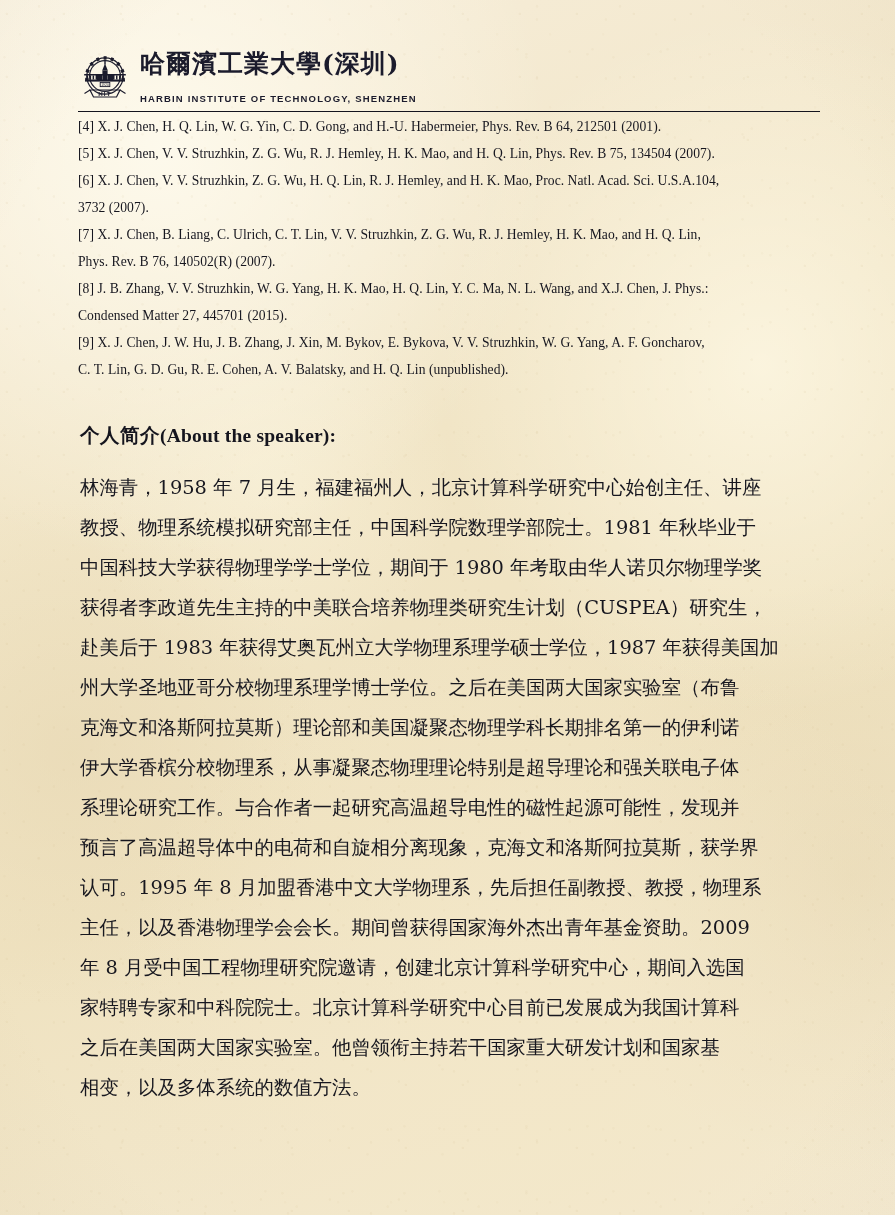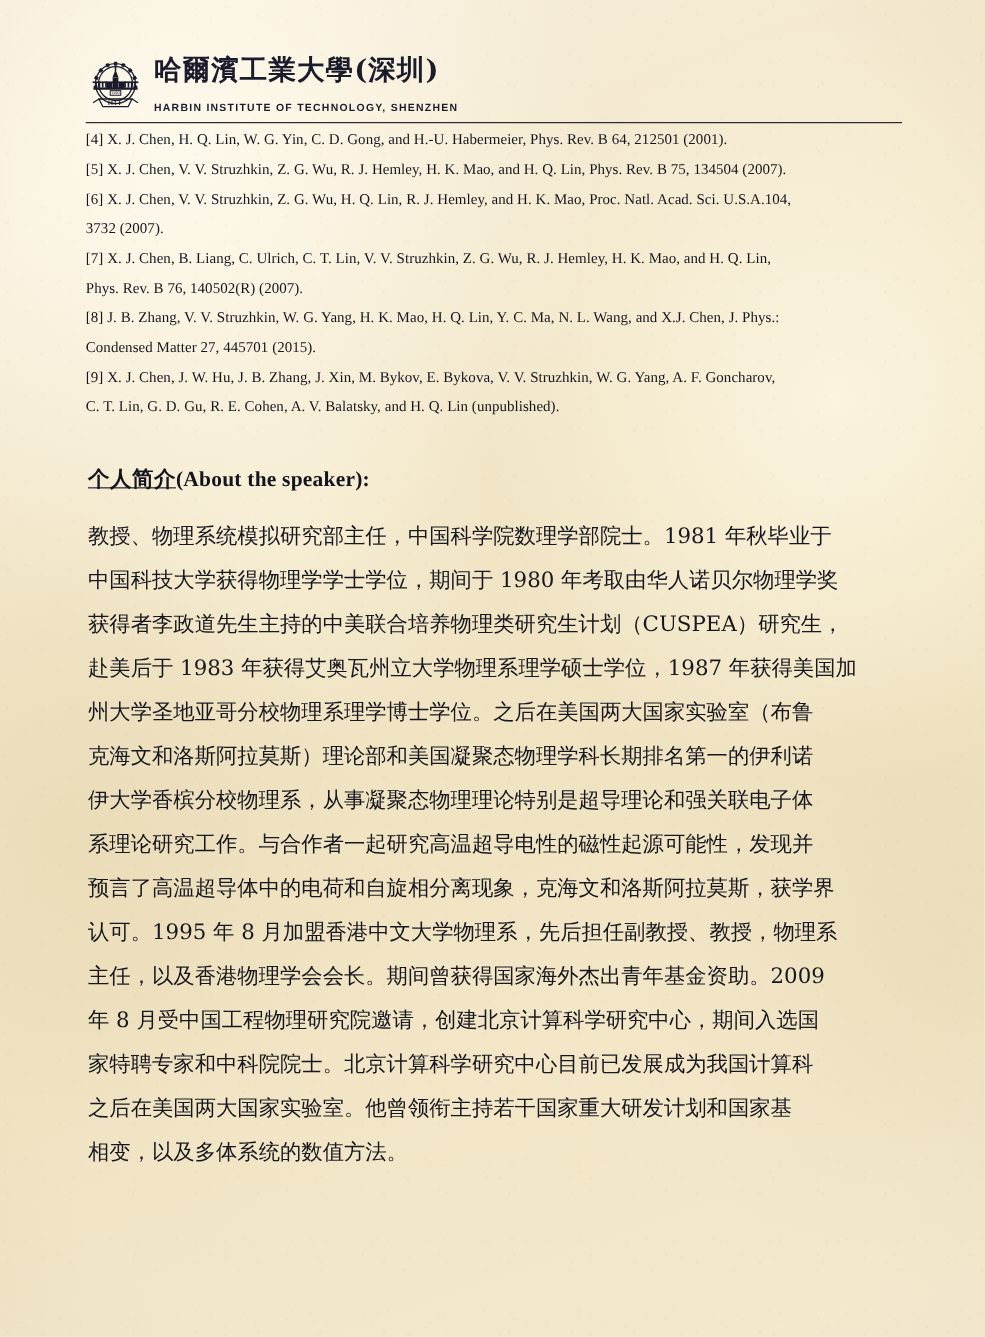--- a/index.html
+++ b/index.html
@@ -137,21 +137,21 @@
     position: absolute;
     left: 80px;
     top: 422px;
     font-family: "DejaVu Serif", "Liberation Serif", serif;
     font-size: 19.5px;
     font-weight: 700;
     color: #15151e;
     letter-spacing: 0.2px;
     white-space: nowrap;
   }
-  .bio-heading .cn { letter-spacing: 0.5px; text-decoration: underline; }
+  .bio-heading .cn { letter-spacing: 0.5px; }
   .bio-heading .en {
     font-family: "Liberation Serif", "DejaVu Serif", serif;
     font-weight: 700;
     font-size: 19.5px;
   }
 
   .bio-body {
     position: absolute;
     left: 80px;
     top: 468px;
@@ -252,20 +252,21 @@
       <div class="ref-line">Condensed Matter 27, 445701 (2015).</div>
       <div class="ref-line">[9] X. J. Chen, J. W. Hu, J. B. Zhang, J. Xin, M. Bykov, E. Bykova, V. V. Struzhkin, W. G. Yang, A. F. Goncharov,</div>
       <div class="ref-line">C. T. Lin, G. D. Gu, R. E. Cohen, A. V. Balatsky, and H. Q. Lin (unpublished).</div>
     </div>
 
     <div class="bio-heading">
       <span class="cn">个人简介</span><span class="en">(About the speaker):</span>
     </div>
 
     <div class="bio-body">
+      <div class="bio-line">林海青，1958 年 7 月生，福建福州人，北京计算科学研究中心始创主任、讲座</div>
       <div class="bio-line">教授、物理系统模拟研究部主任，中国科学院数理学部院士。1981 年秋毕业于</div>
       <div class="bio-line">中国科技大学获得物理学学士学位，期间于 1980 年考取由华人诺贝尔物理学奖</div>
       <div class="bio-line">获得者李政道先生主持的中美联合培养物理类研究生计划（CUSPEA）研究生，</div>
       <div class="bio-line">赴美后于 1983 年获得艾奥瓦州立大学物理系理学硕士学位，1987 年获得美国加</div>
       <div class="bio-line">州大学圣地亚哥分校物理系理学博士学位。之后在美国两大国家实验室（布鲁</div>
       <div class="bio-line">克海文和洛斯阿拉莫斯）理论部和美国凝聚态物理学科长期排名第一的伊利诺</div>
       <div class="bio-line">伊大学香槟分校物理系，从事凝聚态物理理论特别是超导理论和强关联电子体</div>
       <div class="bio-line">系理论研究工作。与合作者一起研究高温超导电性的磁性起源可能性，发现并</div>
       <div class="bio-line">预言了高温超导体中的电荷和自旋相分离现象，克海文和洛斯阿拉莫斯，获学界</div>
       <div class="bio-line">认可。1995 年 8 月加盟香港中文大学物理系，先后担任副教授、教授，物理系</div>

